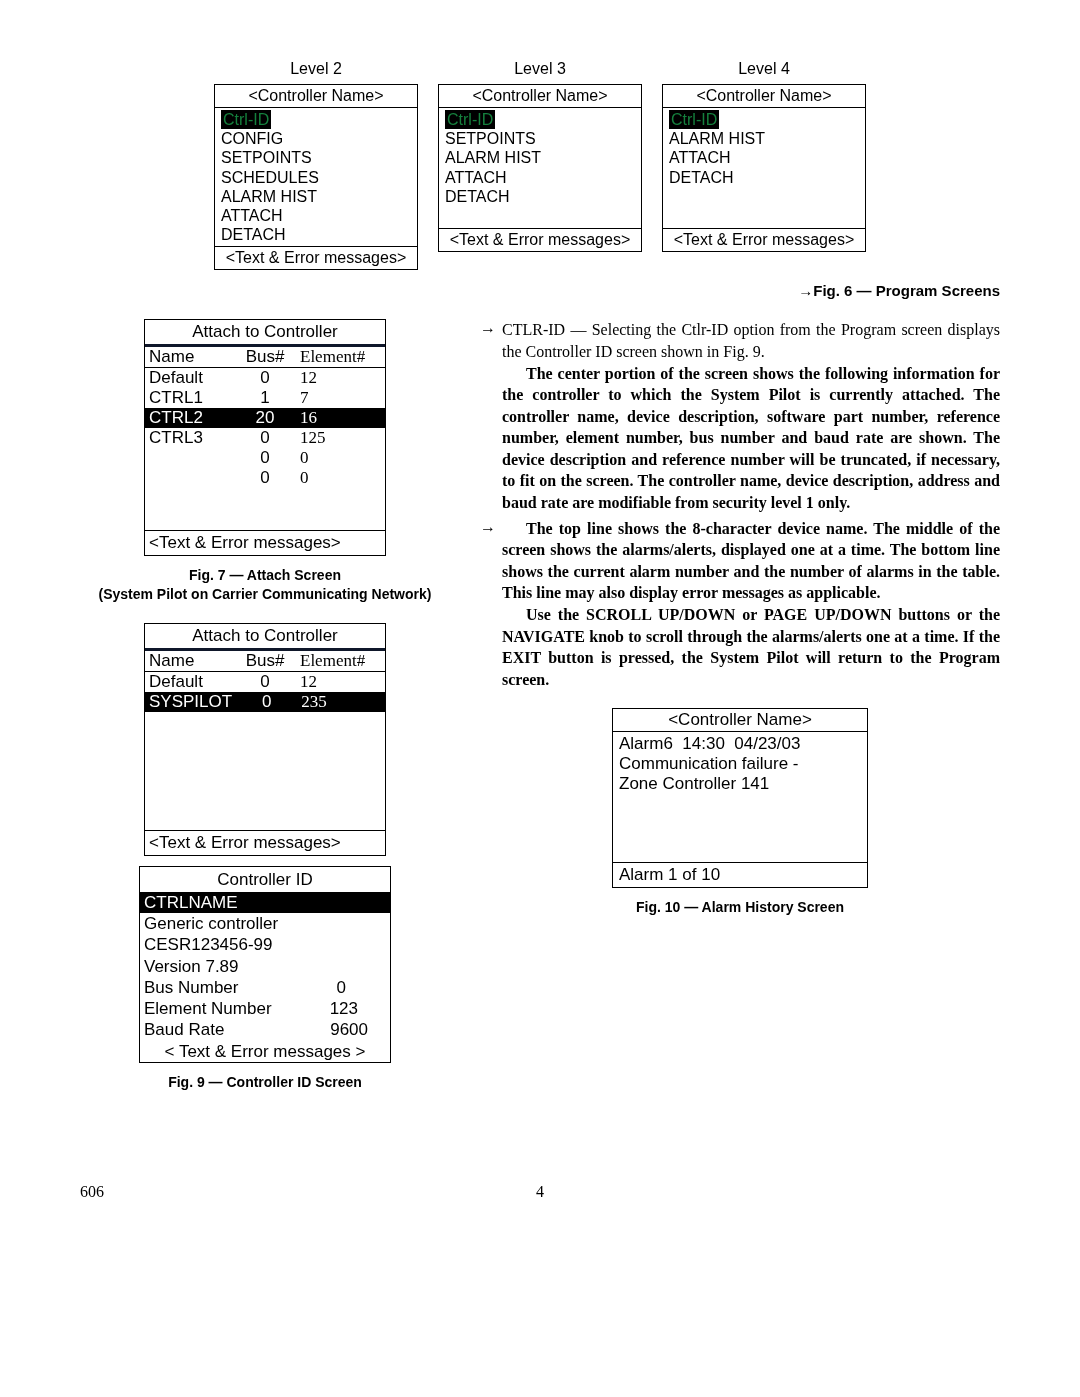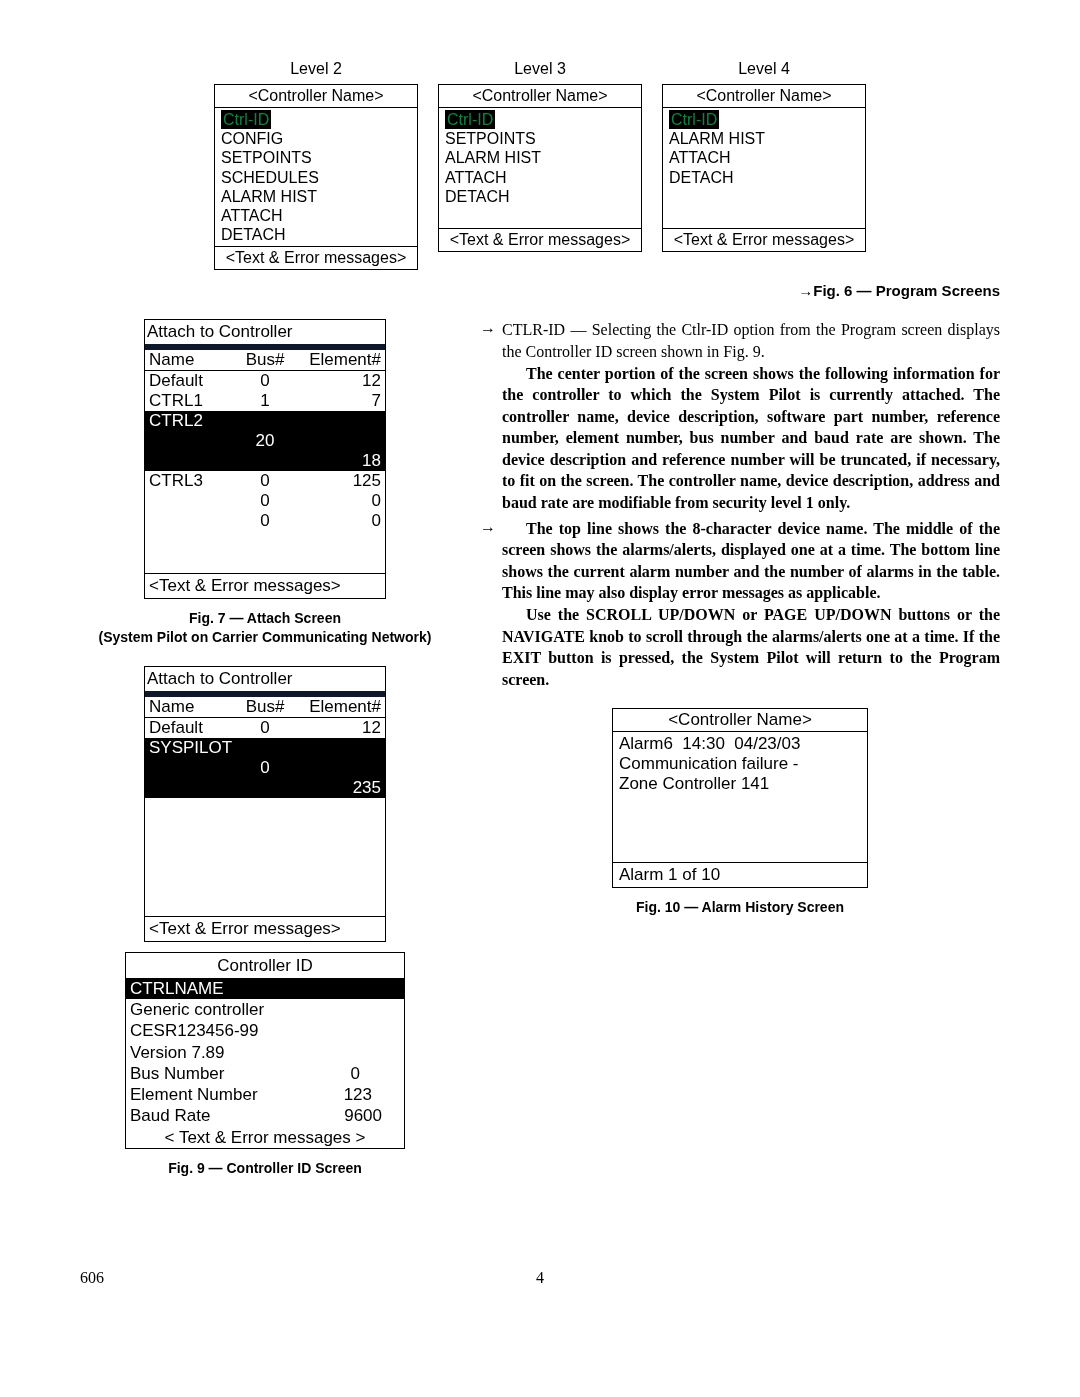--- a/index.html
+++ b/index.html
@@ -74,47 +74,48 @@
     .right-col {
       flex: 1;
     }
     .table-box {
       border: 1.5px solid #000;
       width: 242px;
       margin: 0 auto 10px auto;
       font-size: 17px;
     }
     .table-title {
+      text-align: center;
       padding: 2px;
-      border-bottom: 6px solid #0f172a;
+      border-bottom: 3px solid #0f172a;
     }
     .table-content {
       padding: 0;
     }
     .table-row {
       display: flex;
     }
     .table-row > div {
       padding: 0 4px;
     }
     .col-name {
       flex: 1.2;
     }
     .col-bus {
       flex: 0.8;
       text-align: center;
     }
     .col-elem {
       flex: 1.2;
-      text-align: right;
+      text-align: left;
+      font-family: Liberation Serif, serif;
     }
     .row-highlighted {
       background: #000;
       color: #fff;
-      flex-direction: column;
     }
     .header-row {
       border-bottom: 1px solid #000;
     }
     .table-caption {
       text-align: center;
       font-weight: bold;
       font-size: 14px;
       margin-bottom: 20px;
       line-height: 1.3;
@@ -124,21 +125,21 @@
       padding: 2px 4px;
     }
     .table-spacer {
       min-height: 42px;
     }
     .table-spacer-tall {
       min-height: 118px;
     }
     .ctrl-id-box {
       border: 1.5px solid #000;
-      width: 280px;
+      width: 252px;
       margin: 0 auto 10px auto;
       font-size: 17px;
       line-height: 1.25;
     }
     .ctrl-id-title {
       text-align: center;
       padding: 2px;
     }
     .ctrl-id-highlighted {
       background: #000;
@@ -281,21 +282,21 @@
           <div class="col-elem">12</div>
         </div>
         <div class="table-row">
           <div class="col-name">CTRL1</div>
           <div class="col-bus">1</div>
           <div class="col-elem">7</div>
         </div>
         <div class="table-row row-highlighted">
           <div class="col-name">CTRL2</div>
           <div class="col-bus">20</div>
-          <div class="col-elem">18</div>
+          <div class="col-elem">16</div>
         </div>
         <div class="table-row">
           <div class="col-name">CTRL3</div>
           <div class="col-bus">0</div>
           <div class="col-elem">125</div>
         </div>
         <div class="table-row">
           <div class="col-name"></div>
           <div class="col-bus">0</div>
           <div class="col-elem">0</div>

